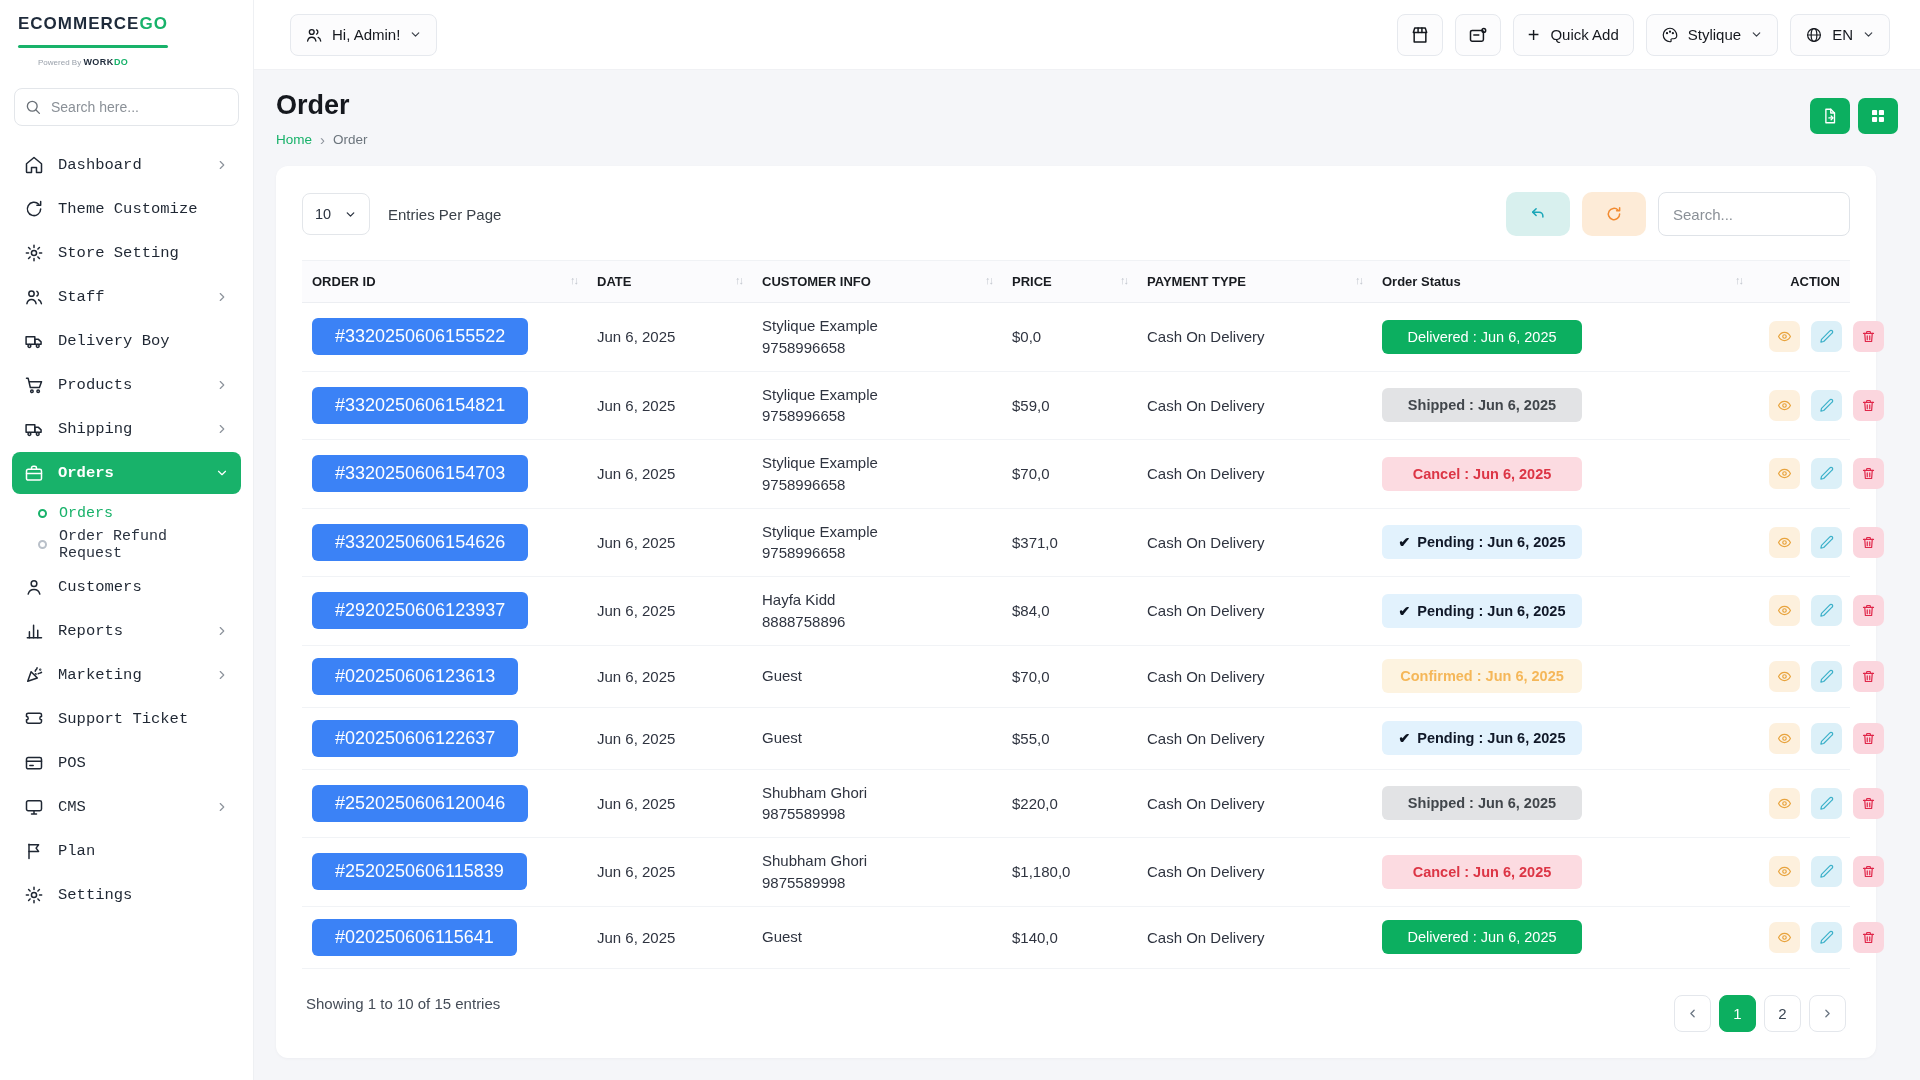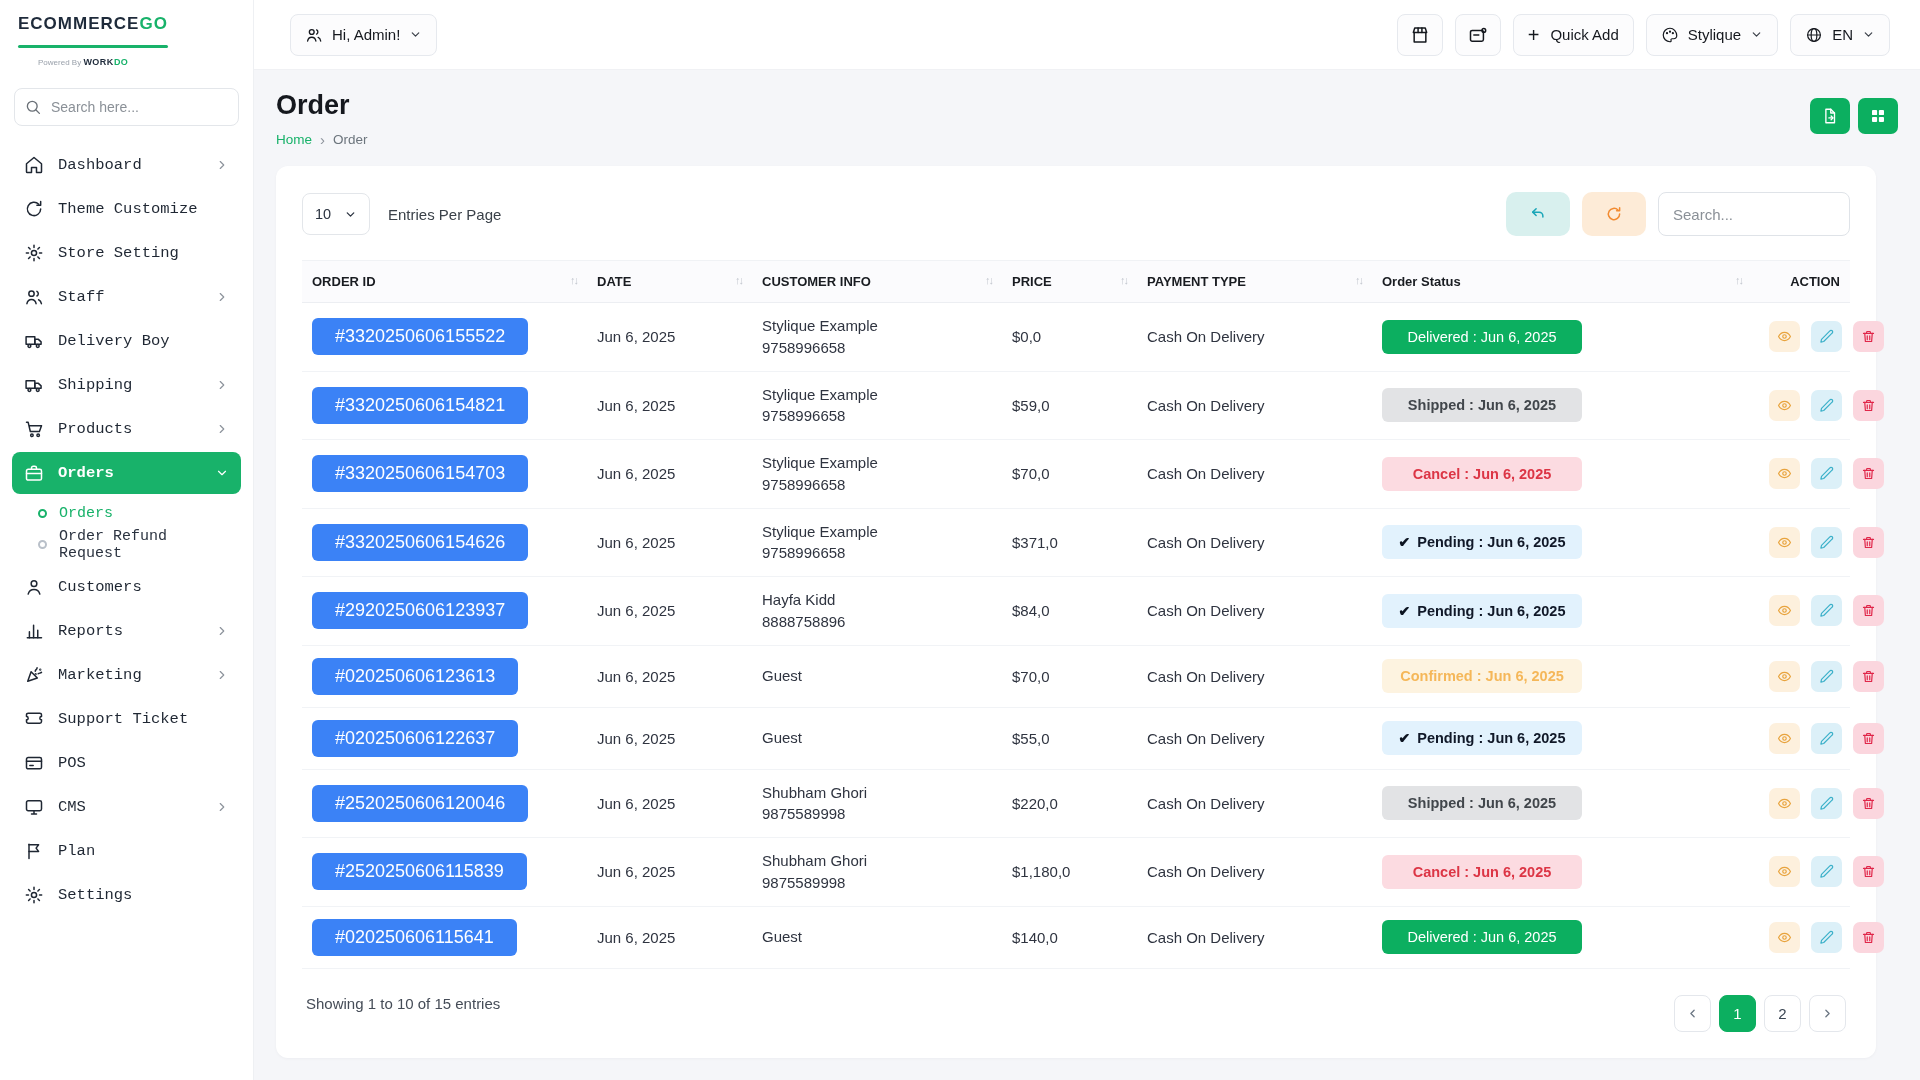--- a/index.html
+++ b/index.html
@@ -295,32 +295,32 @@
           </svg>
       </div>
       <div class="menu-item">
         <svg class="ic" fill="none" stroke="currentColor" stroke-width="1.8" stroke-linecap="round" stroke-linejoin="round">
             <use href="#i-truck"></use>
           </svg>
         <span class="lbl">Delivery Boy</span>
       </div>
       <div class="menu-item">
         <svg class="ic" fill="none" stroke="currentColor" stroke-width="1.8" stroke-linecap="round" stroke-linejoin="round">
-            <use href="#i-truck"></use>
-          </svg>
-        <span class="lbl">Shipping</span>
+            <use href="#i-cart"></use>
+          </svg>
+        <span class="lbl">Products</span>
         <svg class="chev" fill="none" stroke="currentColor" stroke-width="2" stroke-linecap="round" stroke-linejoin="round">
             <use href="#i-chev-r"></use>
           </svg>
       </div>
       <div class="menu-item">
         <svg class="ic" fill="none" stroke="currentColor" stroke-width="1.8" stroke-linecap="round" stroke-linejoin="round">
-            <use href="#i-cart"></use>
-          </svg>
-        <span class="lbl">Products</span>
+            <use href="#i-truck"></use>
+          </svg>
+        <span class="lbl">Shipping</span>
         <svg class="chev" fill="none" stroke="currentColor" stroke-width="2" stroke-linecap="round" stroke-linejoin="round">
             <use href="#i-chev-r"></use>
           </svg>
       </div>
       <div class="menu-item active">
         <svg class="ic" fill="none" stroke="currentColor" stroke-width="1.8" stroke-linecap="round" stroke-linejoin="round">
             <use href="#i-briefcase"></use>
           </svg>
         <span class="lbl">Orders</span>
         <svg class="chev" fill="none" stroke="currentColor" stroke-width="2" stroke-linecap="round" stroke-linejoin="round">

